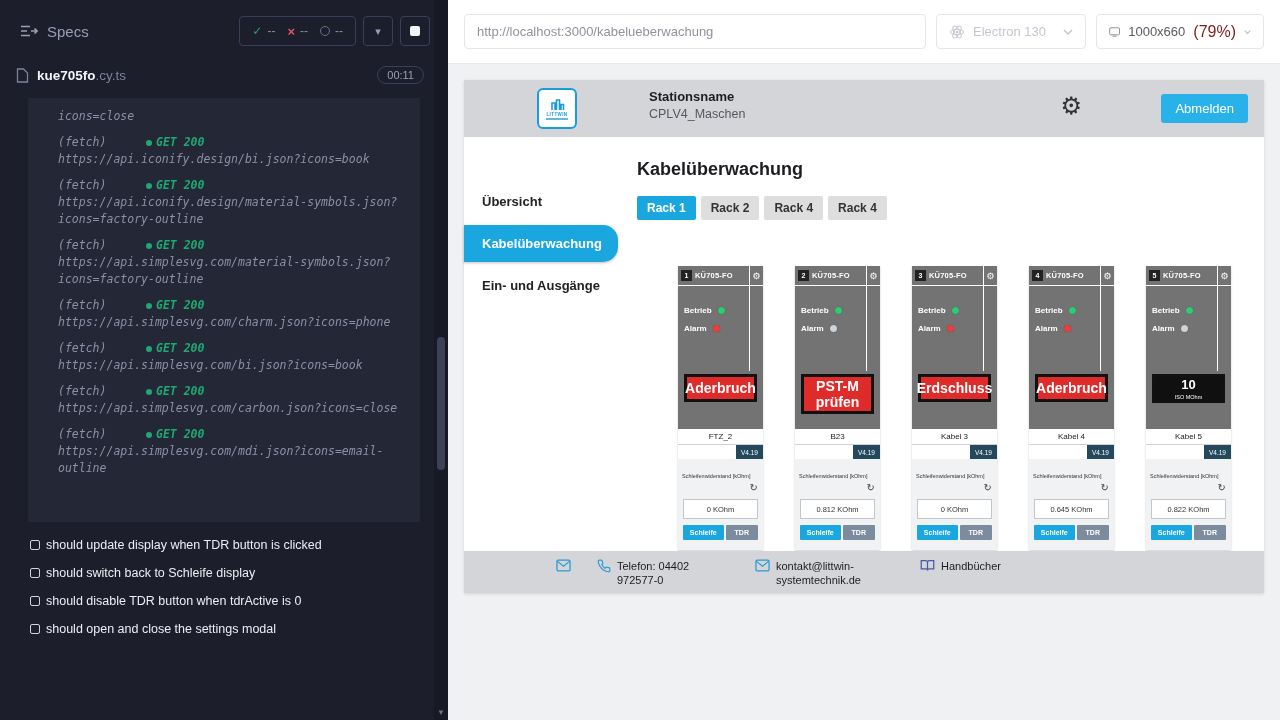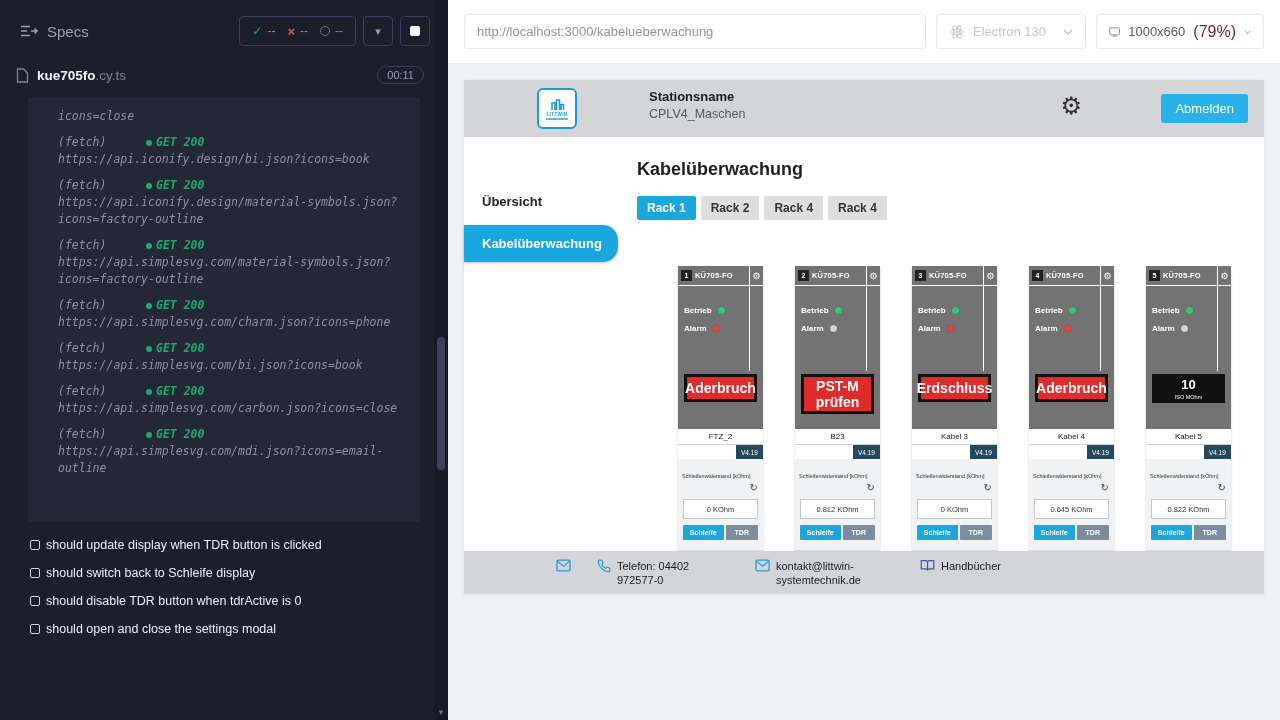--- a/index.html
+++ b/index.html
@@ -300,20 +300,21 @@
         <div class="station-value">CPLV4_Maschen</div>
       </div>
       <div class="header-gear">⚙</div>
       <button class="logout-btn">Abmelden</button>
     </div>
 
     <div class="app-body">
       <div class="nav">
         <div class="nav-item">Übersicht</div>
         <div class="nav-item active">Kabelüberwachung</div>
+        <div class="nav-item">Ein- und Ausgänge</div>
       </div>
 
       <div class="content">
         <div class="page-title">Kabelüberwachung</div>
         <div class="tabs">
           <span class="tab active">Rack 1</span>
           <span class="tab">Rack 2</span>
           <span class="tab">Rack 4</span>
           <span class="tab">Rack 4</span>
         </div>

